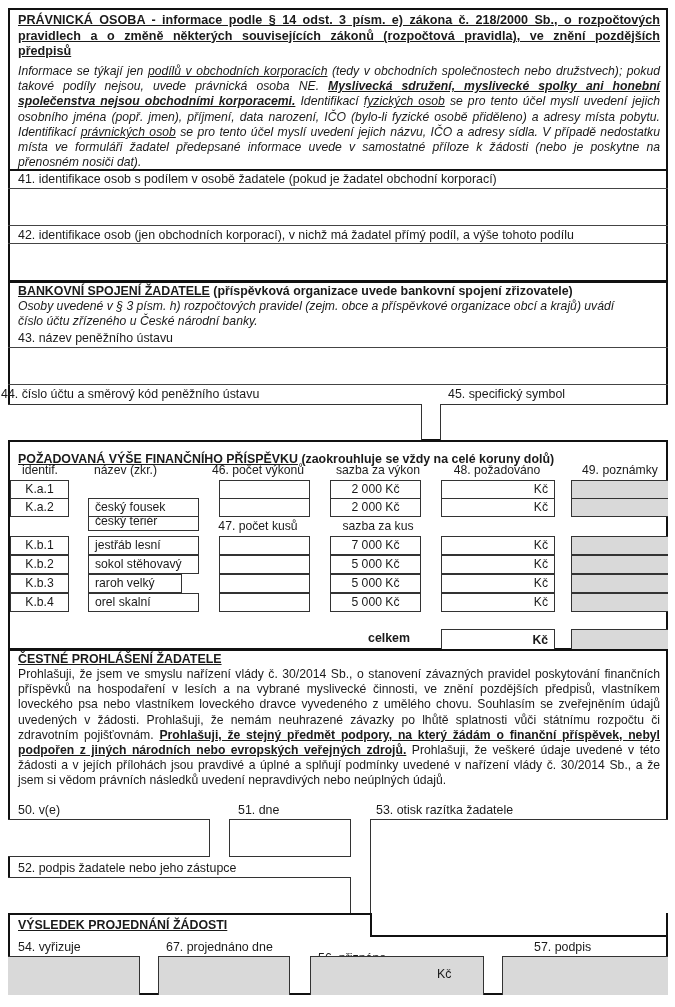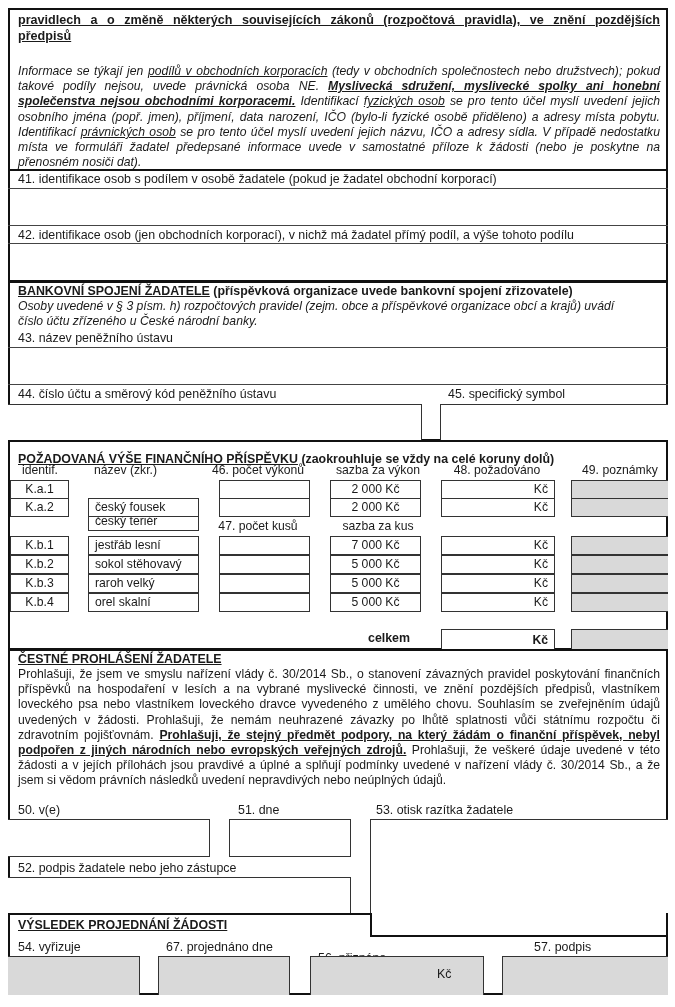--- a/index.html
+++ b/index.html
@@ -21,20 +21,21 @@
   .cell.r { text-align: right; }
   .cell.g { background: #d9d9d9; }
   .colh { position: absolute; font-size: 12.2px; white-space: nowrap; text-align: center; }
 </style>
 </head>
 <body>
 
 <div class="frame" style="left:8px; top:8px; width:660px; height:274px;"></div>
 
 <div class="abs b u" style="left:18px; top:13px; width:642px; font-size:12.6px; line-height:15.5px; text-align:justify;">
+  <div style="text-align-last:justify;">PRÁVNICKÁ OSOBA - informace podle § 14 odst. 3 písm. e) zákona č. 218/2000 Sb., o rozpočtových</div>
   <div style="text-align-last:justify;">pravidlech a o změně některých souvisejících zákonů (rozpočtová pravidla), ve znění pozdějších</div>
   <div>předpisů</div>
 </div>
 
 <div class="para i" style="left:18px; top:64px; width:642px;"><span>Informace se týkají jen </span><span class="u">podílů v obchodních korporacích</span><span> (tedy v obchodních společnostech nebo družstvech); pokud takové podíly nejsou, uvede právnická osoba NE. </span><span class="b u" style="font-style:italic;">Myslivecká sdružení, myslivecké spolky ani honební společenstva nejsou obchodními korporacemi.</span><span> Identifikací </span><span class="u">fyzických osob</span><span> se pro tento účel myslí uvedení jejich osobního jména (popř. jmen), příjmení, data narození, IČO (bylo-li fyzické osobě přiděleno) a adresy místa pobytu. Identifikací </span><span class="u">právnických osob</span><span> se pro tento účel myslí uvedení jejich názvu, IČO a adresy sídla. V případě nedostatku místa ve formuláři žadatel předepsané informace uvede v samostatné příloze k žádosti (nebo je poskytne na přenosném nosiči dat).</span></div>
 
 <div class="hline" style="left:8px; top:169px; width:660px;"></div>
 <div class="lbl" style="left:18px; top:172px;">41. identifikace osob s podílem v osobě žadatele (pokud je žadatel obchodní korporací)</div>
 <div class="hline thin" style="left:8px; top:188px; width:660px; border-top:1px solid #444;"></div>
 <div class="abs" style="left:10px; top:189px; width:656px; height:36px;"></div>
@@ -45,21 +46,21 @@
 <div class="abs" style="left:10px; top:244px; width:656px; height:36px;"></div>
 
 <div class="frame" style="left:8px; top:281px; width:660px; height:160px;"></div>
 <div class="lbl b" style="left:18px; top:284px;"><span class="u">BANKOVNÍ SPOJENÍ ŽADATELE</span><span> (příspěvková organizace uvede bankovní spojení zřizovatele)</span></div>
 <div class="para i" style="left:18px; top:299px; width:622px; text-align:left;">Osoby uvedené v § 3 písm. h) rozpočtových pravidel (zejm. obce a příspěvkové organizace obcí a krajů) uvádí číslo účtu zřízeného u České národní banky.</div>
 <div class="lbl" style="left:18px; top:331px;">43. název peněžního ústavu</div>
 <div class="hline thin" style="left:8px; top:347px; width:660px; border-top:1px solid #444;"></div>
 <div class="abs" style="left:10px; top:348px; width:656px; height:36px;"></div>
 <div class="hline thin" style="left:8px; top:384px; width:660px; border-top:1px solid #444;"></div>
 
-<div class="lbl" style="left:18px; top:387px;">44. číslo účtu a směrový kód peněžního ústavu</div>
+<div class="lbl" style="left:1px; top:387px;">44. číslo účtu a směrový kód peněžního ústavu</div>
 <div class="box" style="left:8px; top:404px; width:414px; height:37px; border-left:none; border-bottom:none;"></div>
 <div class="lbl" style="left:448px; top:387px;">45. specifický symbol</div>
 <div class="box" style="left:440px; top:404px; width:228px; height:37px; border-right:none; border-bottom:none;"></div>
 
 <div class="frame" style="left:8px; top:440px; width:660px; height:210px;"></div>
 <div class="lbl b" style="left:18px; top:444px;margin-top:8px;"><span class="u">POŽADOVANÁ VÝŠE FINANČNÍHO PŘÍSPĚVKU</span><span> (zaokrouhluje se vždy na celé koruny dolů)</span></div>
 
 <div class="colh" style="left:10px; top:463px; width:60px;">identif.</div>
 <div class="colh" style="left:94px; top:463px; width:68px; text-align:left;">název (zkr.)</div>
 <div class="colh" style="left:203px; top:463px; width:110px;">46. počet výkonů</div>
@@ -98,21 +99,21 @@
 <div>
   <div class="cell c" style="left:10px; top:555px; width:59px; height:19px;">K.b.2</div>
   <div class="cell" style="left:88px; top:555px; width:111px; height:19px;">sokol stěhovavý</div>
   <div class="cell" style="left:219px; top:555px; width:91px; height:19px;"></div>
   <div class="cell c" style="left:330px; top:555px; width:91px; height:19px;">5 000 Kč</div>
   <div class="cell r" style="left:441px; top:555px; width:114px; height:19px;">Kč</div>
   <div class="cell g" style="left:571px; top:555px; width:97px; height:19px; border-right:none;"></div>
 </div>
 <div>
   <div class="cell c" style="left:10px; top:574px; width:59px; height:19px;">K.b.3</div>
-  <div class="cell" style="left:88px; top:574px; width:111px; height:19px;">raroh velký</div>
+  <div class="cell" style="left:88px; top:574px; width:94px; height:19px;">raroh velký</div>
   <div class="cell" style="left:219px; top:574px; width:91px; height:19px;"></div>
   <div class="cell c" style="left:330px; top:574px; width:91px; height:19px;">5 000 Kč</div>
   <div class="cell r" style="left:441px; top:574px; width:114px; height:19px;">Kč</div>
   <div class="cell g" style="left:571px; top:574px; width:97px; height:19px; border-right:none;"></div>
 </div>
 <div>
   <div class="cell c" style="left:10px; top:593px; width:59px; height:19px;">K.b.4</div>
   <div class="cell" style="left:88px; top:593px; width:111px; height:19px;">orel skalní</div>
   <div class="cell" style="left:219px; top:593px; width:91px; height:19px;"></div>
   <div class="cell c" style="left:330px; top:593px; width:91px; height:19px;">5 000 Kč</div>

